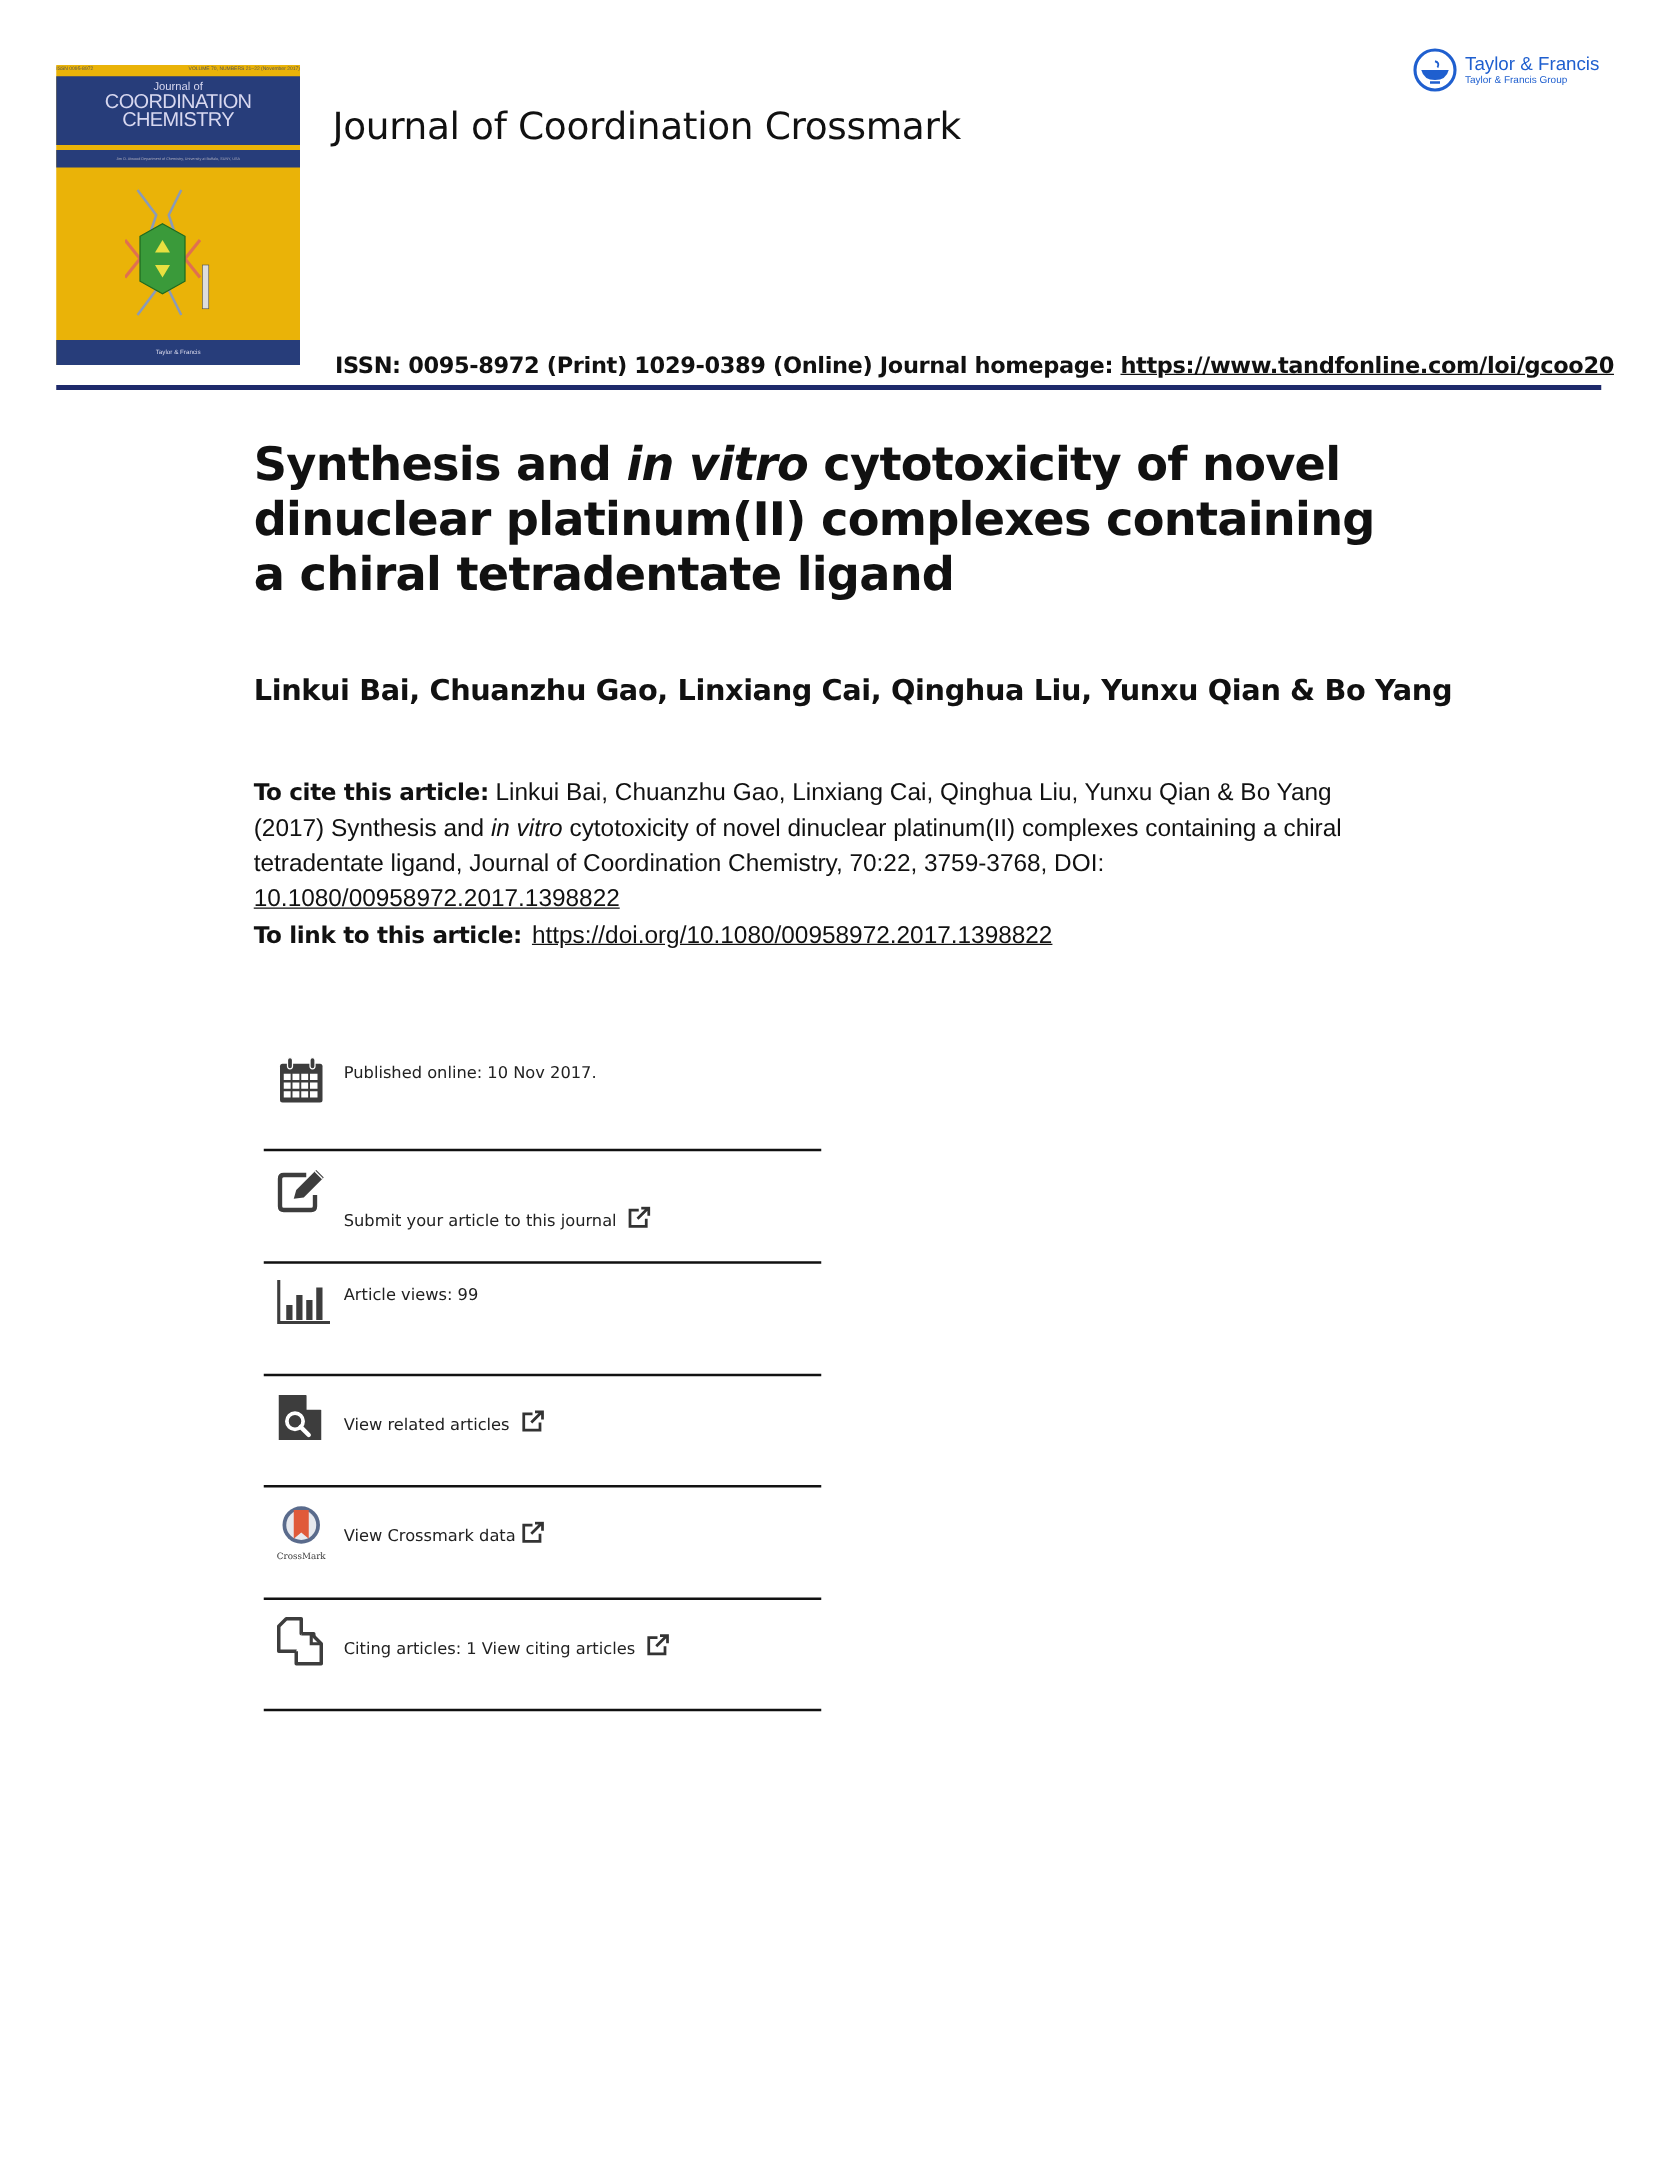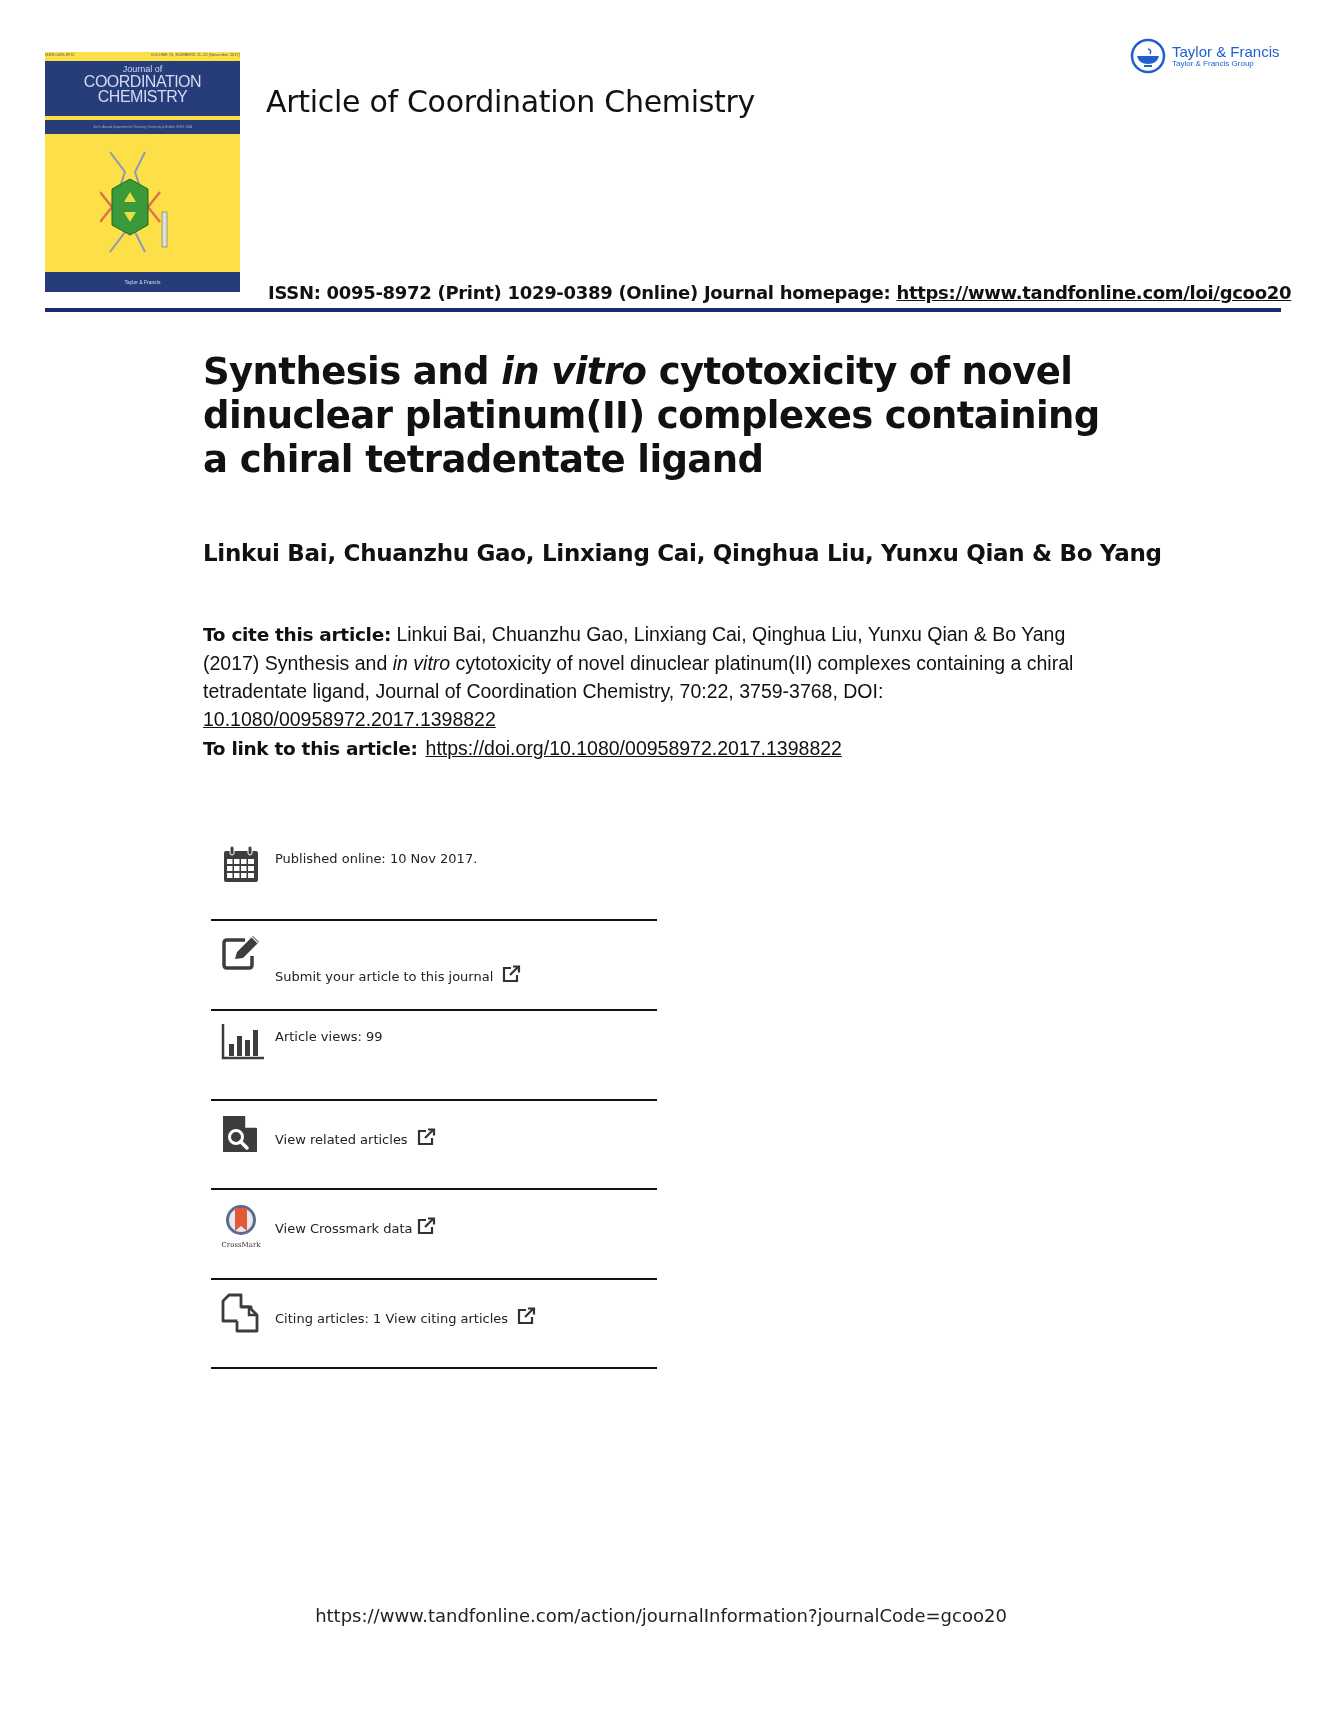--- a/index.html
+++ b/index.html
@@ -1,19 +1,19 @@
 <!DOCTYPE html>
 <html><head>
 <meta charset="utf-8">
 <style>
   html, body { margin: 0; padding: 0; background: #ffffff; }
   body { width: 1322px; height: 1736px; position: relative; overflow: hidden; font-family: "DejaVu Sans", sans-serif; color: #111; }
   .abs { position: absolute; }
   
-  .cover { left: 45px; top: 52px; width: 195px; height: 240px; background: #fde047; }
+  .cover { left: 45px; top: 52px; width: 195px; height: 240px; background: #eab308; }
   .cover-top { position:absolute; left:0; top:0; width:195px; height:8px; font-size:4px; color:#555; display:flex; justify-content:space-between; font-family:"Liberation Sans", sans-serif; }
   .cover-band { position:absolute; left:0; top:9px; width:195px; height:55px; background:#273d7a; color:#d8d8f0; text-align:center; font-family:"Liberation Sans", sans-serif; }
   .cover-band .j { font-size:9px; margin-top:3px; }
   .cover-band .t { font-size:16px; line-height:15px; letter-spacing:-0.5px; }
   .cover-band2 { position:absolute; left:0; top:68px; width:195px; height:14px; background:#273d7a; color:#aab; font-size:3px; text-align:center; line-height:14px; font-family:"Liberation Sans", sans-serif; }
   .cover-art { position:absolute; left:55px; top:95px; width:80px; height:110px; }
   .cover-foot { position:absolute; left:0; top:220px; width:195px; height:20px; background:#273d7a; color:#dde; font-size:5px; text-align:center; line-height:20px; font-family:"Liberation Sans", sans-serif; }
   .journal-title { left: 266px; top: 84px; font-size: 30px; font-family: "DejaVu Sans", sans-serif; color:#111; letter-spacing:-0.3px; }
   .tf-logo { left: 1130px; top: 38px; display:flex; align-items:center; gap:6px; color:#1f5fcf; font-family:"Liberation Sans", sans-serif; }
   .tf-logo .name { font-size:15px; line-height:15px; }
@@ -62,21 +62,21 @@
         <path d="M60 45 L48 60 L60 75"></path>
     </g>
     <polygon points="30,32 48,42 48,78 30,88 12,78 12,42" fill="#3a9a3a" stroke="#1f6a1f"></polygon>
     <polygon points="30,45 36,55 24,55" fill="#e8e040"></polygon>
     <polygon points="30,75 36,65 24,65" fill="#e8e040"></polygon>
     <rect x="62" y="65" width="5" height="35" fill="#ddd" stroke="#555" stroke-width="0.5"></rect>
   </svg>
   <div class="cover-foot">Taylor &amp; Francis</div>
 </div>
 
-<div class="abs journal-title">Article of Coordination Chemistry</div>
+<div class="abs journal-title">Journal of Coordination Crossmark</div>
 
 <div class="abs tf-logo">
   <svg width="36" height="36" viewBox="0 0 36 36">
     <circle cx="18" cy="18" r="16" fill="none" stroke="#1f5fcf" stroke-width="2.5"></circle>
     <path d="M7 18 H29 Q27 26 18 26 Q9 26 7 18 Z" fill="#1f5fcf"></path>
     <path d="M18 11 Q22 12 20 16" stroke="#1f5fcf" stroke-width="1.5" fill="none"></path>
     <rect x="14" y="27" width="8" height="2" fill="#1f5fcf"></rect>
   </svg>
   <div>
     <div class="name">Taylor &amp; Francis</div>
@@ -188,14 +188,13 @@
     <path d="M28 14 V22 H36" fill="none" stroke="#3d3d3d" stroke-width="2.5"></path>
   </svg>
   <span class="txt" style="top:20px;"><span>Citing articles: 1 View citing articles</span><svg class="ext" width="20" height="18" viewBox="0 0 20 18">
         <path d="M10 3 H3 V16 H16 V10" fill="none" stroke="#333" stroke-width="2.2"></path>
         <path d="M9 10 L17 2 M12 1.5 H18 V7.5" fill="none" stroke="#333" stroke-width="2.2"></path>
       </svg></span>
 </div>
 <div class="info-line" style="top:1367px;"></div>
 
 <div class="abs footer">
-  <div>https://www.tandfonline.com/action/journalInformation?journalCode=gcoo20</div>
 </div>
 
 </body></html>

